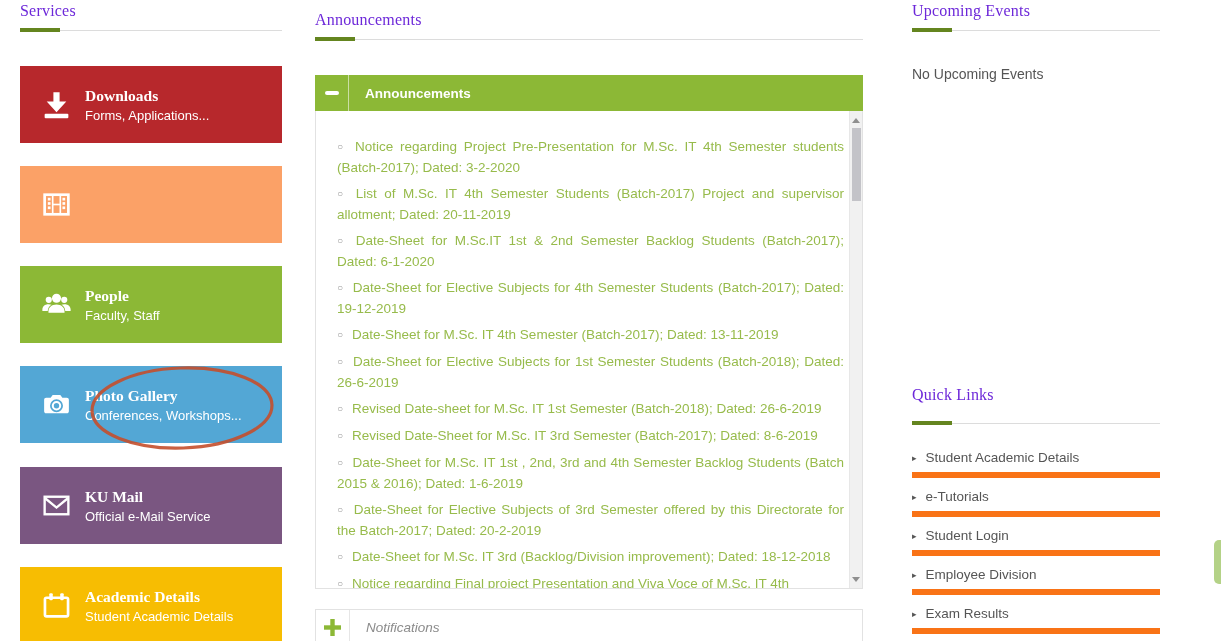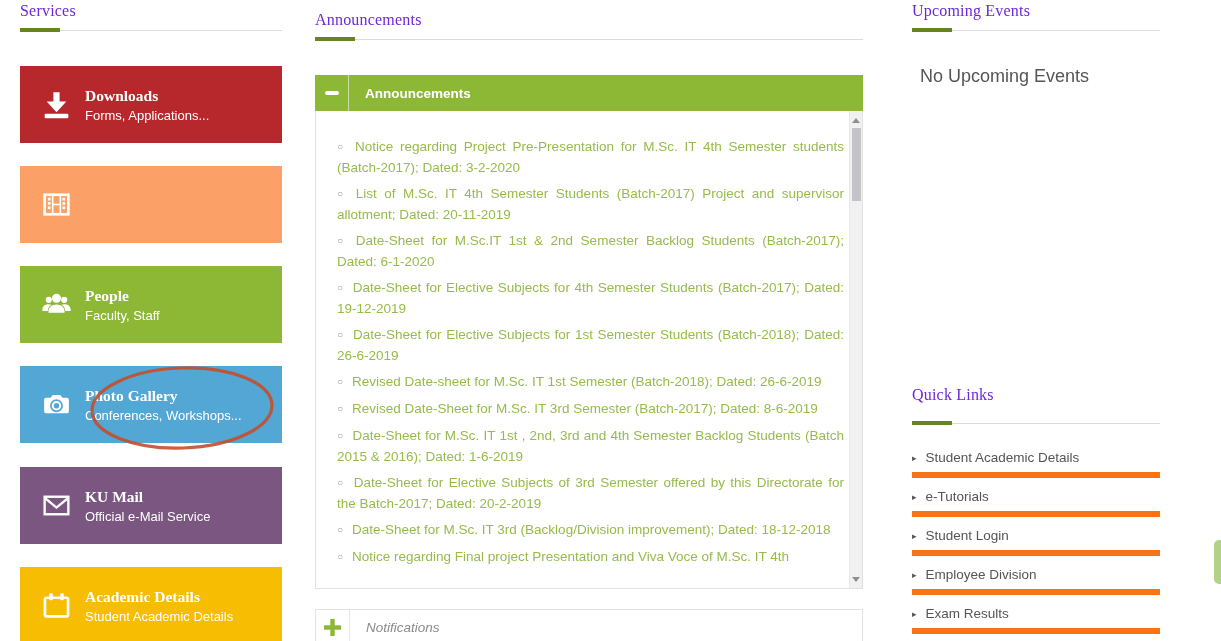--- a/index.html
+++ b/index.html
@@ -103,21 +103,21 @@
     display: flex; align-items: center; cursor: pointer; font-style: italic;
   }
   .plus-cell {
     width: 34px; height: 100%; flex: 0 0 34px; border-right: 1px solid #e6e6e6;
     display: flex; align-items: center; justify-content: center;
   }
   .plus-cell svg { display: block; }
   .notif-label { padding-left: 16px; font-size: 13.5px; color: #8b8b8b; }
 
   
-  .empty-events { position: absolute; top: 66px; left: 8px; font-size: 18px; color: #555; }
+  .empty-events { position: absolute; top: 66px; left: 0; font-size: 14px; color: #555; }
   .ql-heading { position: absolute; top: 384px; left: 0; width: 248px; }
   .ql-rule { position: absolute; top: 413px; left: 0; width: 248px; }
   .ql-list { position: absolute; top: 439px; left: 0; width: 248px; }
   .qlink {
     height: 39px; line-height: 38px; border-bottom: 6px solid #f97316;
     font-size: 13.5px; color: #555; cursor: pointer; white-space: nowrap;
   }
   .qcaret { font-size: 9px; color: #555; margin-right: 9px; position: relative; top: -1px; }
 
   .edge-tab {
@@ -234,20 +234,21 @@
     </span>
     <span class="panel-title">Announcements</span>
   </div>
 
   <div class="ann-body">
     <div class="ann-list">
       <p class="ann-item"><span class="bullet">○</span><span>Notice regarding Project Pre-Presentation for M.Sc. IT 4th Semester students (Batch-2017); Dated: 3-2-2020</span></p>
       <p class="ann-item"><span class="bullet">○</span><span>List of M.Sc. IT 4th Semester Students (Batch-2017) Project and supervisor allotment; Dated: 20-11-2019</span></p>
       <p class="ann-item"><span class="bullet">○</span><span>Date-Sheet for M.Sc.IT 1st &amp; 2nd Semester Backlog Students (Batch-2017); Dated: 6-1-2020</span></p>
       <p class="ann-item"><span class="bullet">○</span><span>Date-Sheet for Elective Subjects for 4th Semester Students (Batch-2017); Dated: 19-12-2019</span></p>
+      <p class="ann-item"><span class="bullet">○</span><span>Date-Sheet for M.Sc. IT 4th Semester (Batch-2017); Dated: 13-11-2019</span></p>
       <p class="ann-item"><span class="bullet">○</span><span>Date-Sheet for Elective Subjects for 1st Semester Students (Batch-2018); Dated: 26-6-2019</span></p>
       <p class="ann-item"><span class="bullet">○</span><span>Revised Date-sheet for M.Sc. IT 1st Semester (Batch-2018); Dated: 26-6-2019</span></p>
       <p class="ann-item"><span class="bullet">○</span><span>Revised Date-Sheet for M.Sc. IT 3rd Semester (Batch-2017); Dated: 8-6-2019</span></p>
       <p class="ann-item"><span class="bullet">○</span><span>Date-Sheet for M.Sc. IT 1st , 2nd, 3rd and 4th Semester Backlog Students (Batch 2015 &amp; 2016); Dated: 1-6-2019</span></p>
       <p class="ann-item"><span class="bullet">○</span><span>Date-Sheet for Elective Subjects of 3rd Semester offered by this Directorate for the Batch-2017; Dated: 20-2-2019</span></p>
       <p class="ann-item"><span class="bullet">○</span><span>Date-Sheet for M.Sc. IT 3rd (Backlog/Division improvement); Dated: 18-12-2018</span></p>
       <p class="ann-item"><span class="bullet">○</span><span>Notice regarding Final project Presentation and Viva Voce of M.Sc. IT 4th</span></p>
     </div>
     <div class="scrollbar">
       <div class="scroll-up"></div>

